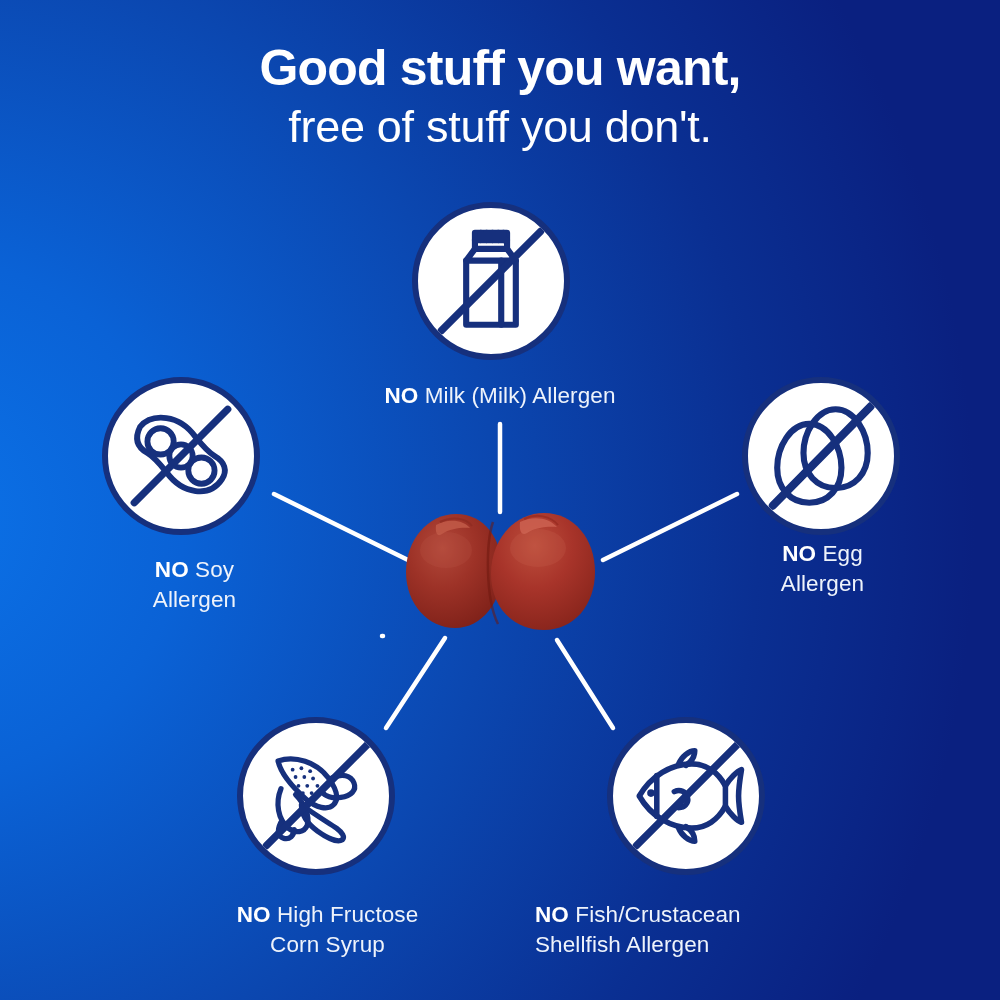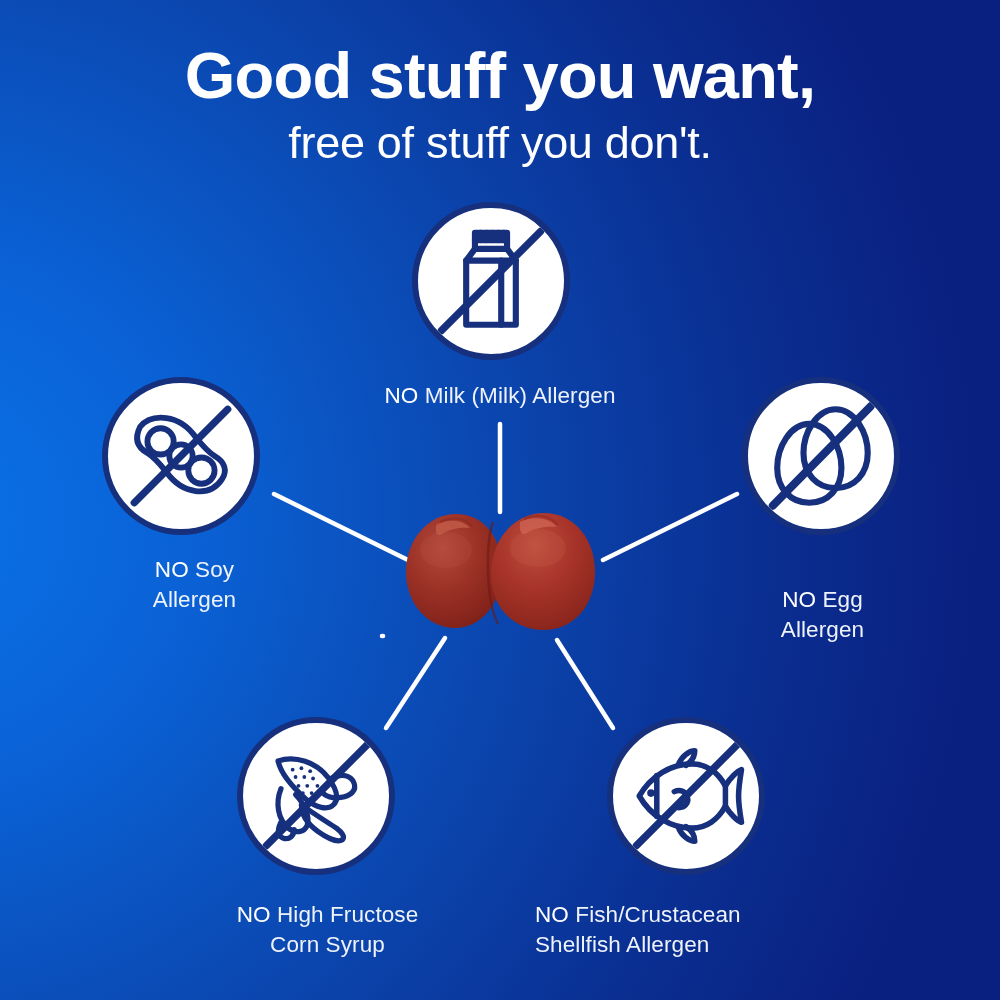--- a/index.html
+++ b/index.html
@@ -23,21 +23,21 @@
   
   .heading {
     position:absolute;
     left:0; top:42px;
     width:1000px;
     text-align:center;
     color:#ffffff;
     z-index: 30;
   }
   .heading .line1 {
-    font-size:65px;
+    font-size:50px;
     font-weight:700;
     letter-spacing:-0.8px;
     line-height:1.06;
     display:block;
   }
   .heading .line2 {
     font-size:45px;
     font-weight:300;
     letter-spacing:-0.3px;
     line-height:1.25;
@@ -78,25 +78,25 @@
   .lbl {
     position:absolute;
     color:#eef3fb;
     font-size:22.5px;
     font-weight:400;
     line-height:1.32;
     letter-spacing:0.1px;
     z-index: 30;
     white-space:nowrap;
   }
-  .lbl b { font-weight:400; color:#ffffff; }
+  .lbl b { font-weight:700; color:#ffffff; }
 
   .lbl-dairy { left:0; top:381px; width:1000px; text-align:center; }
   .lbl-soy   { left:72px;  top:555px; width:245px; text-align:center; }
-  .lbl-egg   { left:700px; top:585px; width:245px; text-align:center; }
+  .lbl-egg   { left:700px; top:539px; width:245px; text-align:center; }
   .lbl-corn  { left:165px; top:900px; width:325px; text-align:center; }
   .lbl-fish  { left:535px; top:900px; width:325px; text-align:left; }
 
   
   #product {
     position:absolute;
     left:398px; top:498px;
     width:205px; height:148px;
     z-index: 25;
   }

